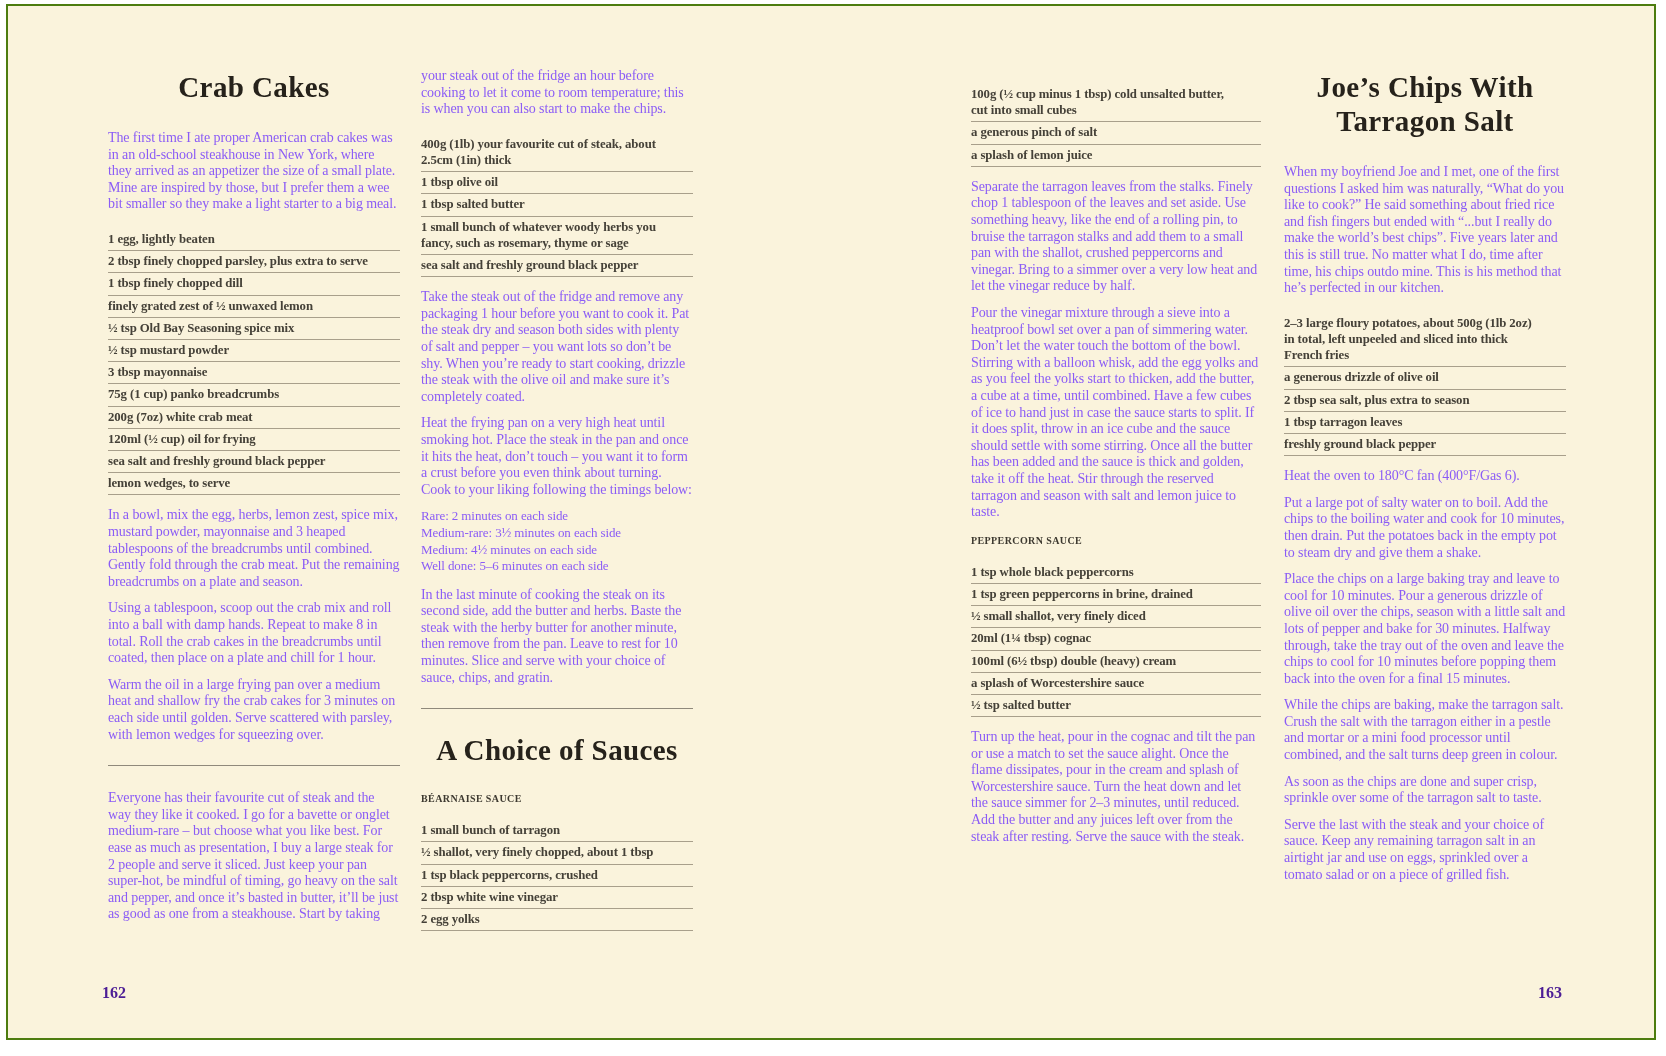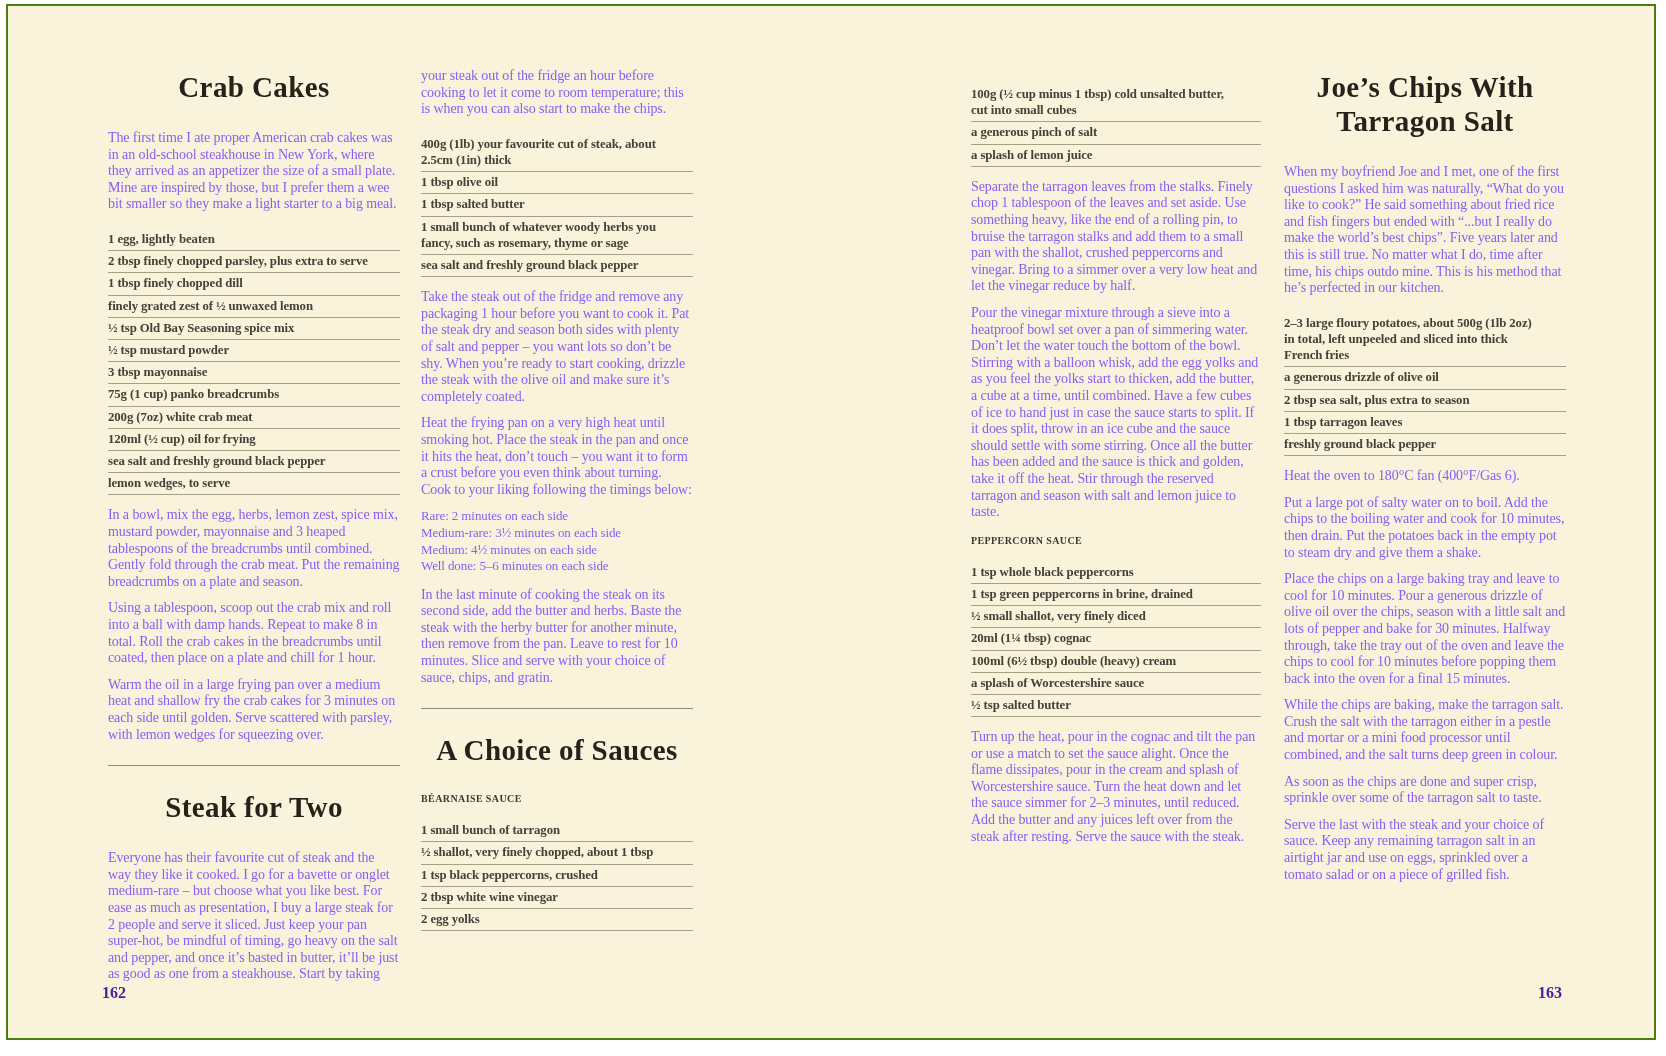--- a/index.html
+++ b/index.html
@@ -68,21 +68,20 @@
         <div class="ing-item">75g (1 cup) panko breadcrumbs</div>
         <div class="ing-item">200g (7oz) white crab meat</div>
         <div class="ing-item">120ml (½ cup) oil for frying</div>
         <div class="ing-item">sea salt and freshly ground black pepper</div>
         <div class="ing-item">lemon wedges, to serve</div>
       </div>
       <div class="para">In a bowl, mix the egg, herbs, lemon zest, spice mix, mustard powder, mayonnaise and 3 heaped tablespoons of the breadcrumbs until combined. Gently fold through the crab meat. Put the remaining breadcrumbs on a plate and season.</div>
       <div class="para">Using a tablespoon, scoop out the crab mix and roll into a ball with damp hands. Repeat to make 8 in total. Roll the crab cakes in the breadcrumbs until coated, then place on a plate and chill for 1 hour.</div>
       <div class="para">Warm the oil in a large frying pan over a medium heat and shallow fry the crab cakes for 3 minutes on each side until golden. Serve scattered with parsley, with lemon wedges for squeezing over.</div>
       <hr class="divider">
-      <div class="recipe-title">Steak for Two</div>
       <div class="para">Everyone has their favourite cut of steak and the way they like it cooked. I go for a bavette or onglet medium-rare – but choose what you like best. For ease as much as presentation, I buy a large steak for 2 people and serve it sliced. Just keep your pan super-hot, be mindful of timing, go heavy on the salt and pepper, and once it’s basted in butter, it’ll be just as good as one from a steakhouse. Start by taking</div>
     </div>
   <div class="col" id="col2">
       <div class="para">your steak out of the fridge an hour before cooking to let it come to room temperature; this is when you can also start to make the chips.</div>
       <div class="ing-list">
         <div class="ing-item">400g (1lb) your favourite cut of steak, about
 2.5cm (1in) thick</div>
         <div class="ing-item">1 tbsp olive oil</div>
         <div class="ing-item">1 tbsp salted butter</div>
         <div class="ing-item">1 small bunch of whatever woody herbs you

